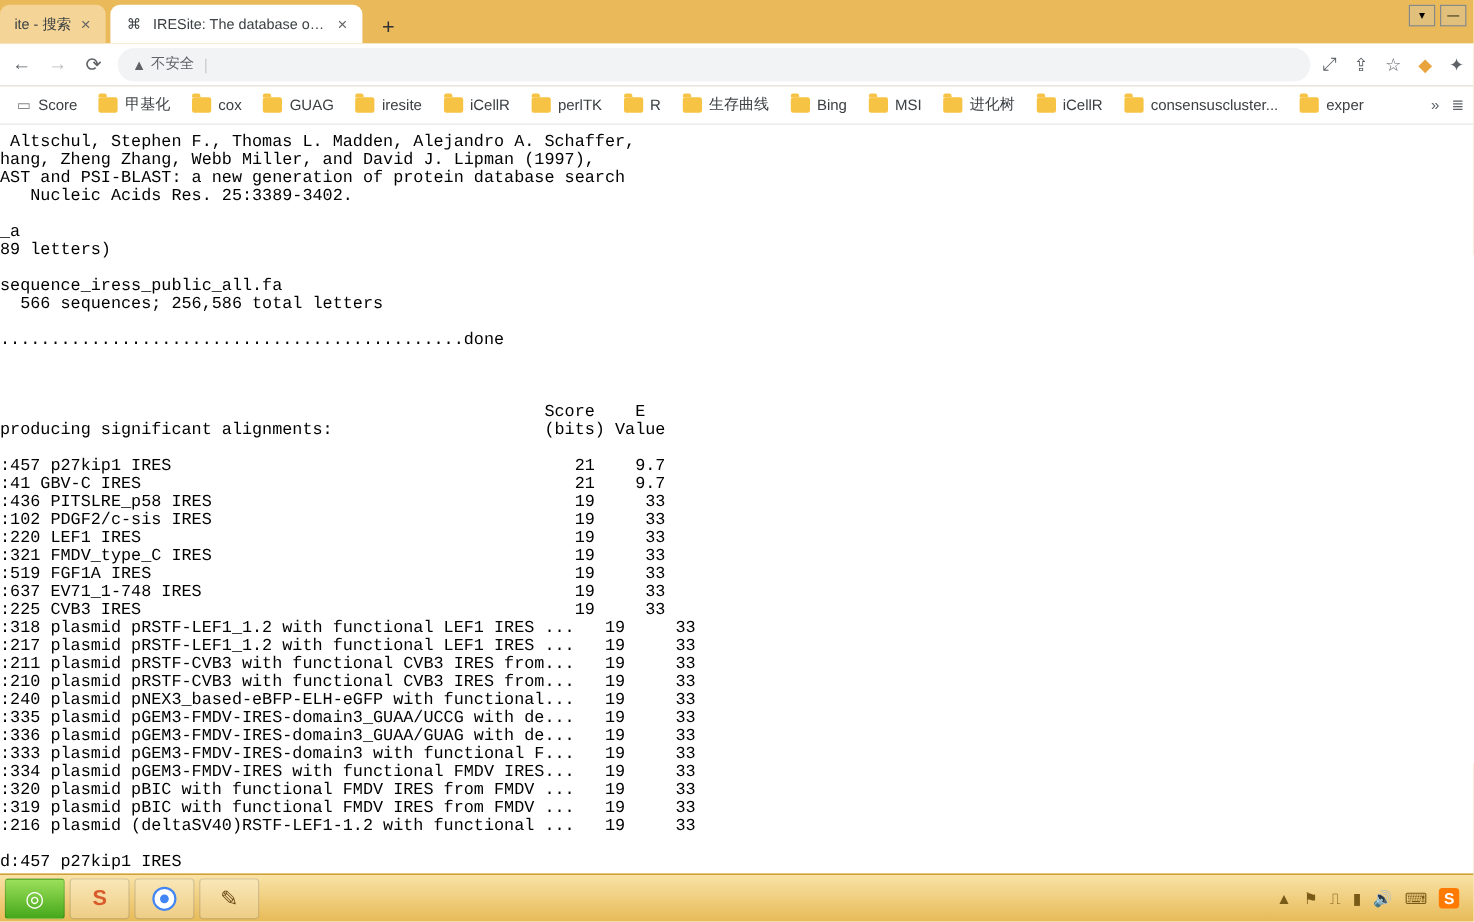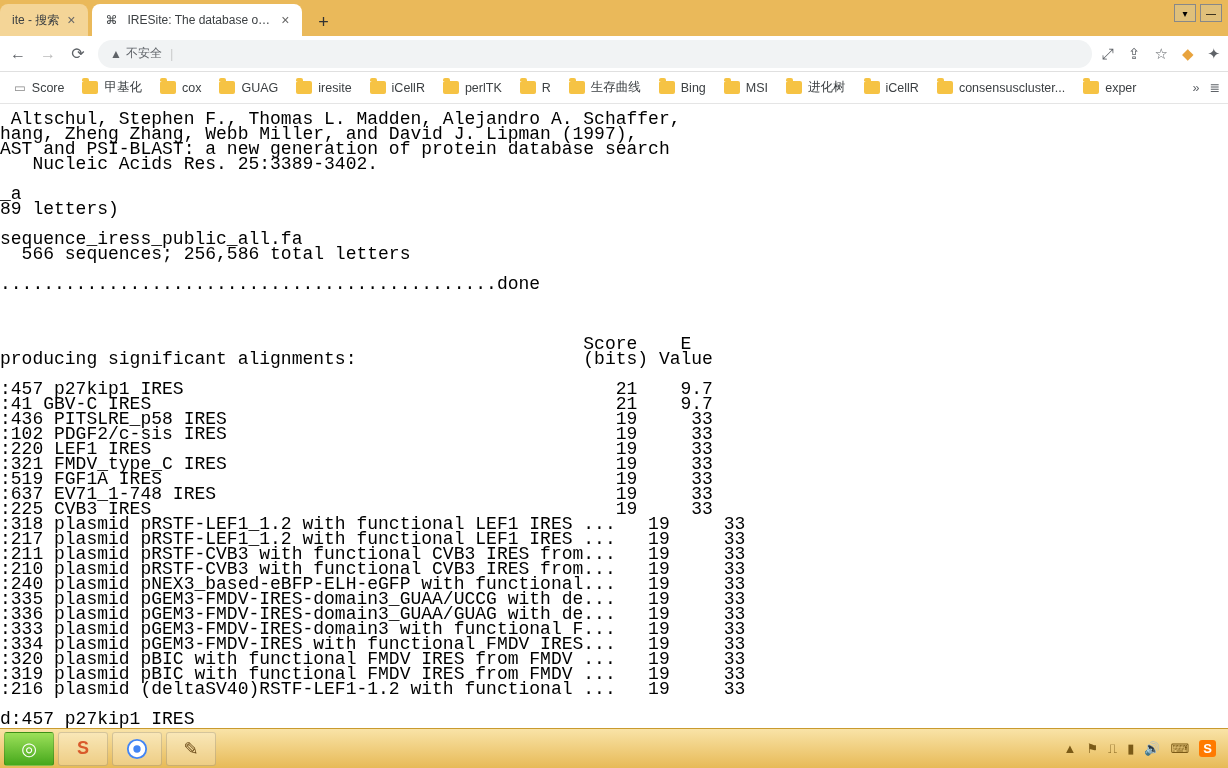--- a/index.html
+++ b/index.html
@@ -27,21 +27,21 @@
 .url-text .host { color:#202124; }
 .right-icons { display:flex; gap:14px; color:#5f6368; font-size:15px; }
 
 .bookmark-bar { height: 32px; background:#fff; display:flex; align-items:center; padding: 0 8px; gap: 6px; border-bottom: 1px solid #e5e5e5; font-size:12.5px; color:#3c4043; }
 .bm { display:flex; align-items:center; gap:6px; padding:4px 6px; cursor:pointer; border-radius:4px; white-space:nowrap; }
 .folder-icon { width:16px; height:13px; display:inline-block; background:#f6c344; border-radius:2px; position:relative; }
 .folder-icon::before { content:""; position:absolute; top:-3px; left:0; width:7px; height:3px; background:#f6c344; border-radius:2px 2px 0 0; }
 .bm-overflow { margin-left:auto; display:flex; gap:10px; align-items:center; color:#5f6368; }
 
 .content { flex:1; background:#fff; overflow:auto; padding: 8px 0 0 0; }
-pre { font-family: "SimSun","NSimSun","Courier New",monospace; font-size: 18px; line-height: 15px; white-space: pre; color:#000; }
+pre { font-family: "SimSun","NSimSun","Courier New",monospace; font-size: 14px; line-height: 15px; white-space: pre; color:#000; }
 
 .taskbar { height: 40px; background: linear-gradient(#f9e3a7,#e7ba57); display:flex; align-items:center; padding:0 4px; gap:4px; border-top:1px solid #c99a2e; }
 .task-btn { width:50px; height:34px; display:flex; align-items:center; justify-content:center; border:1px solid rgba(0,0,0,0.15); border-radius:3px; background:rgba(255,255,255,0.25); cursor:pointer; font-size:18px; }
 .task-btn.start { background:linear-gradient(#9ce05a,#46a81b); color:#fff; }
 .tray { margin-left:auto; display:flex; align-items:center; gap:10px; padding-right:8px; color:#7a5a17; font-size:13px; }
 </style>
 </head>
 <body>
 
 <div class="window-frame">

